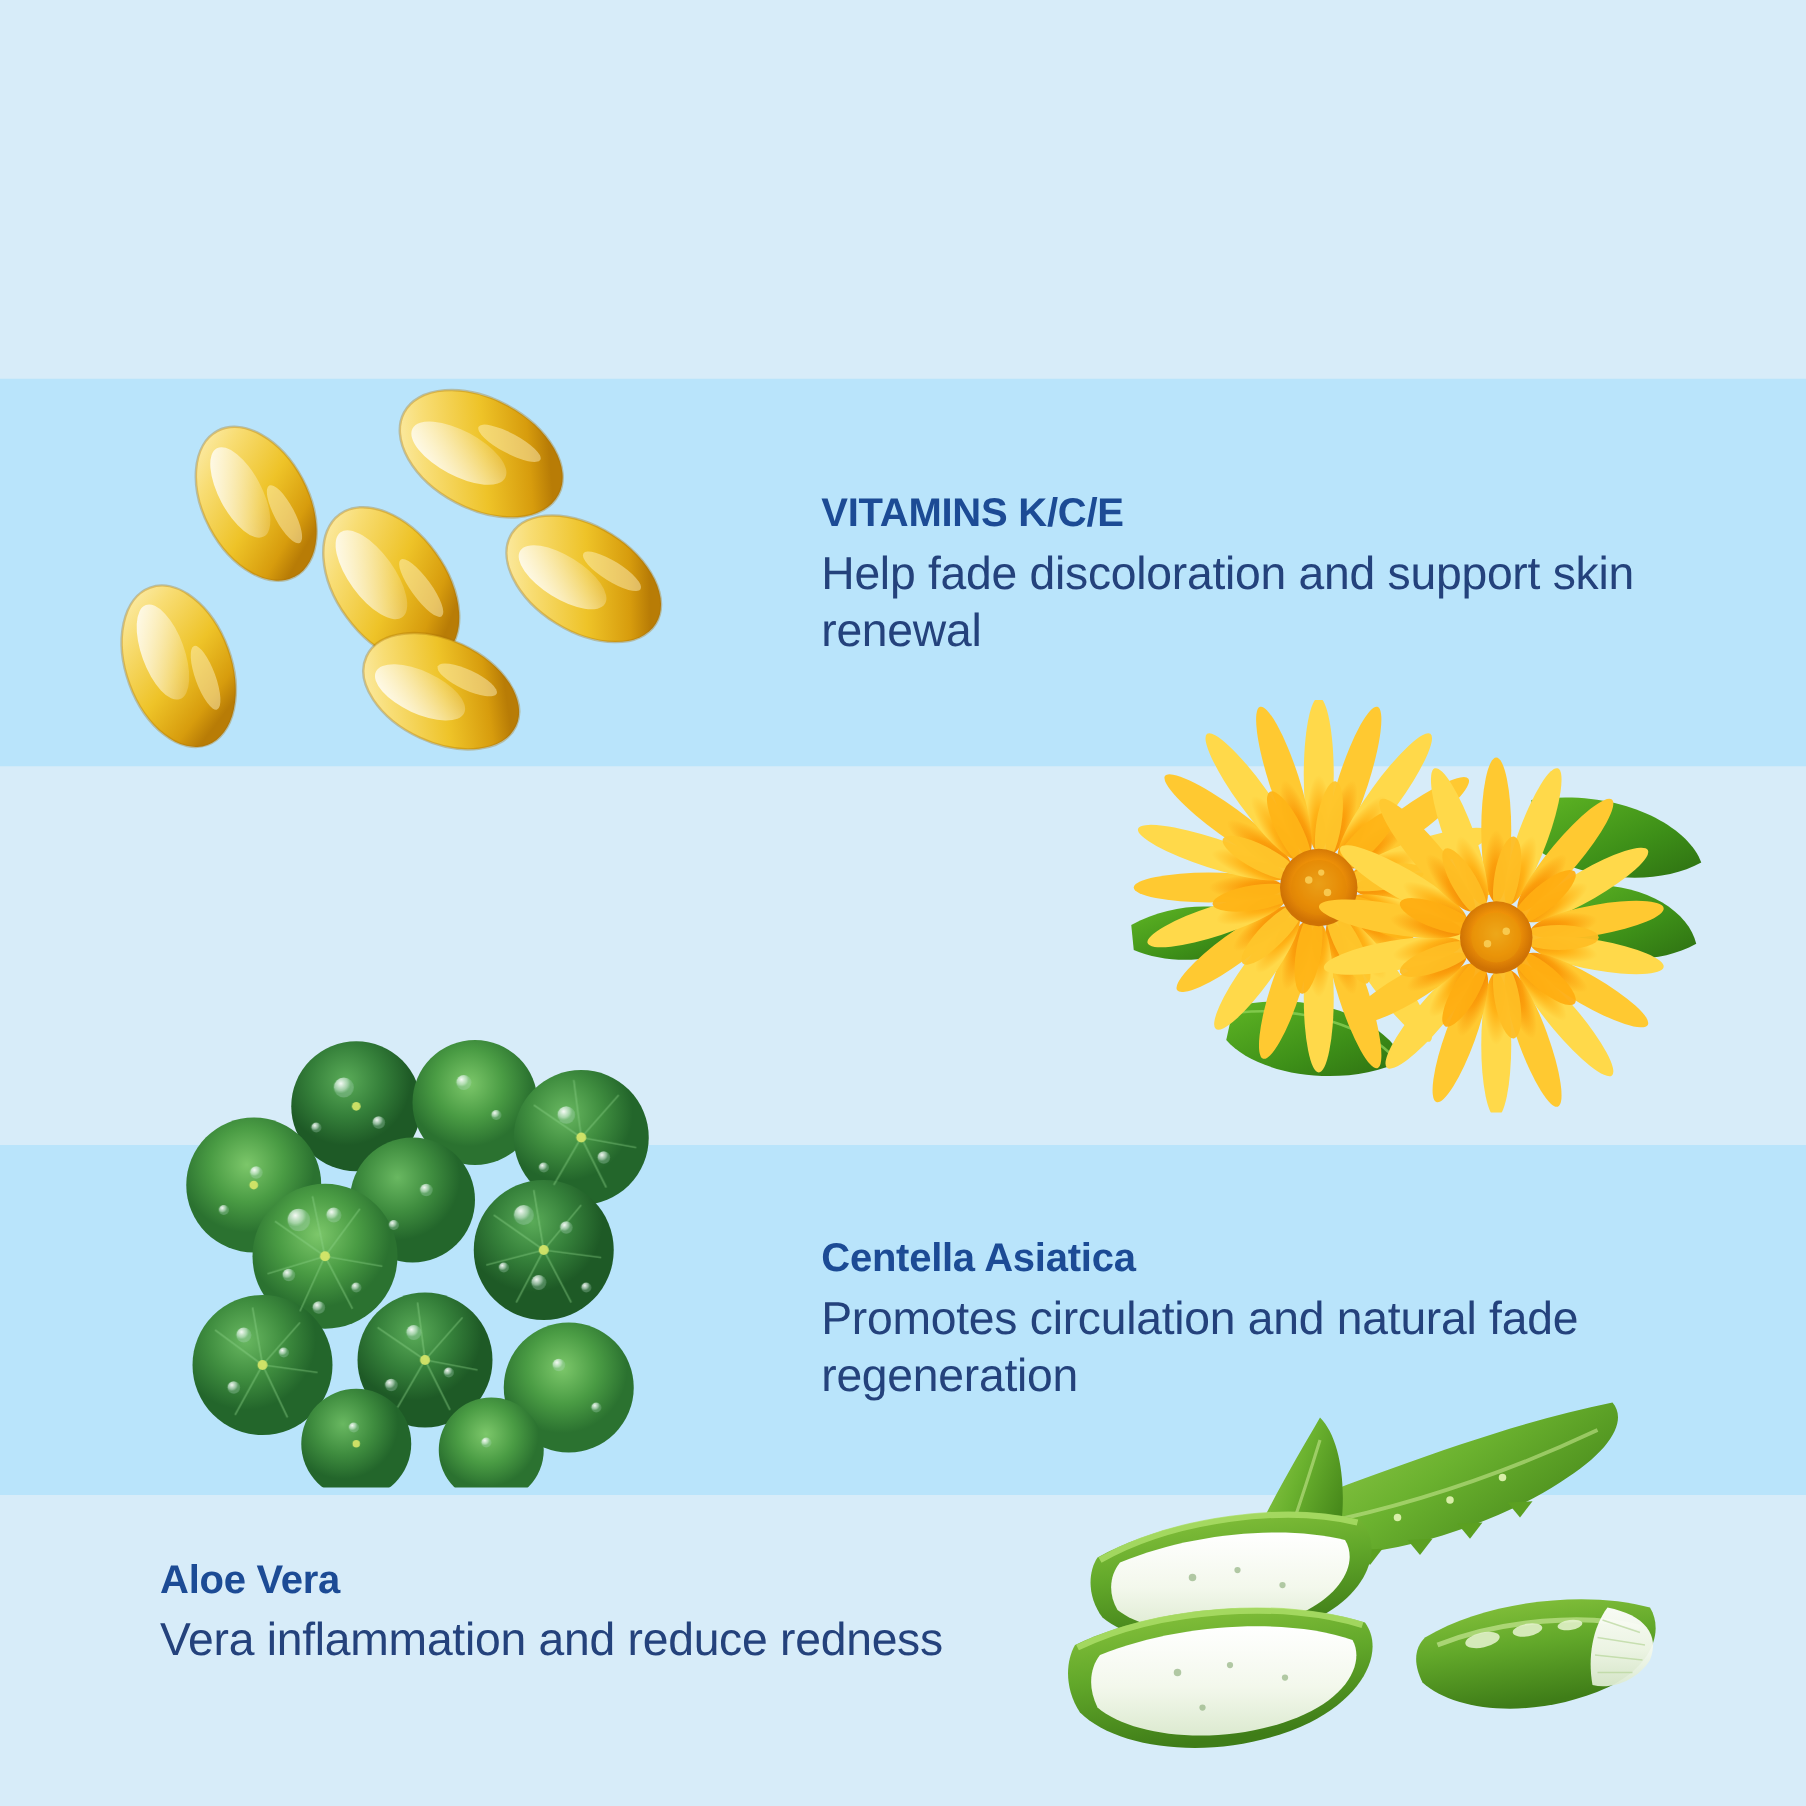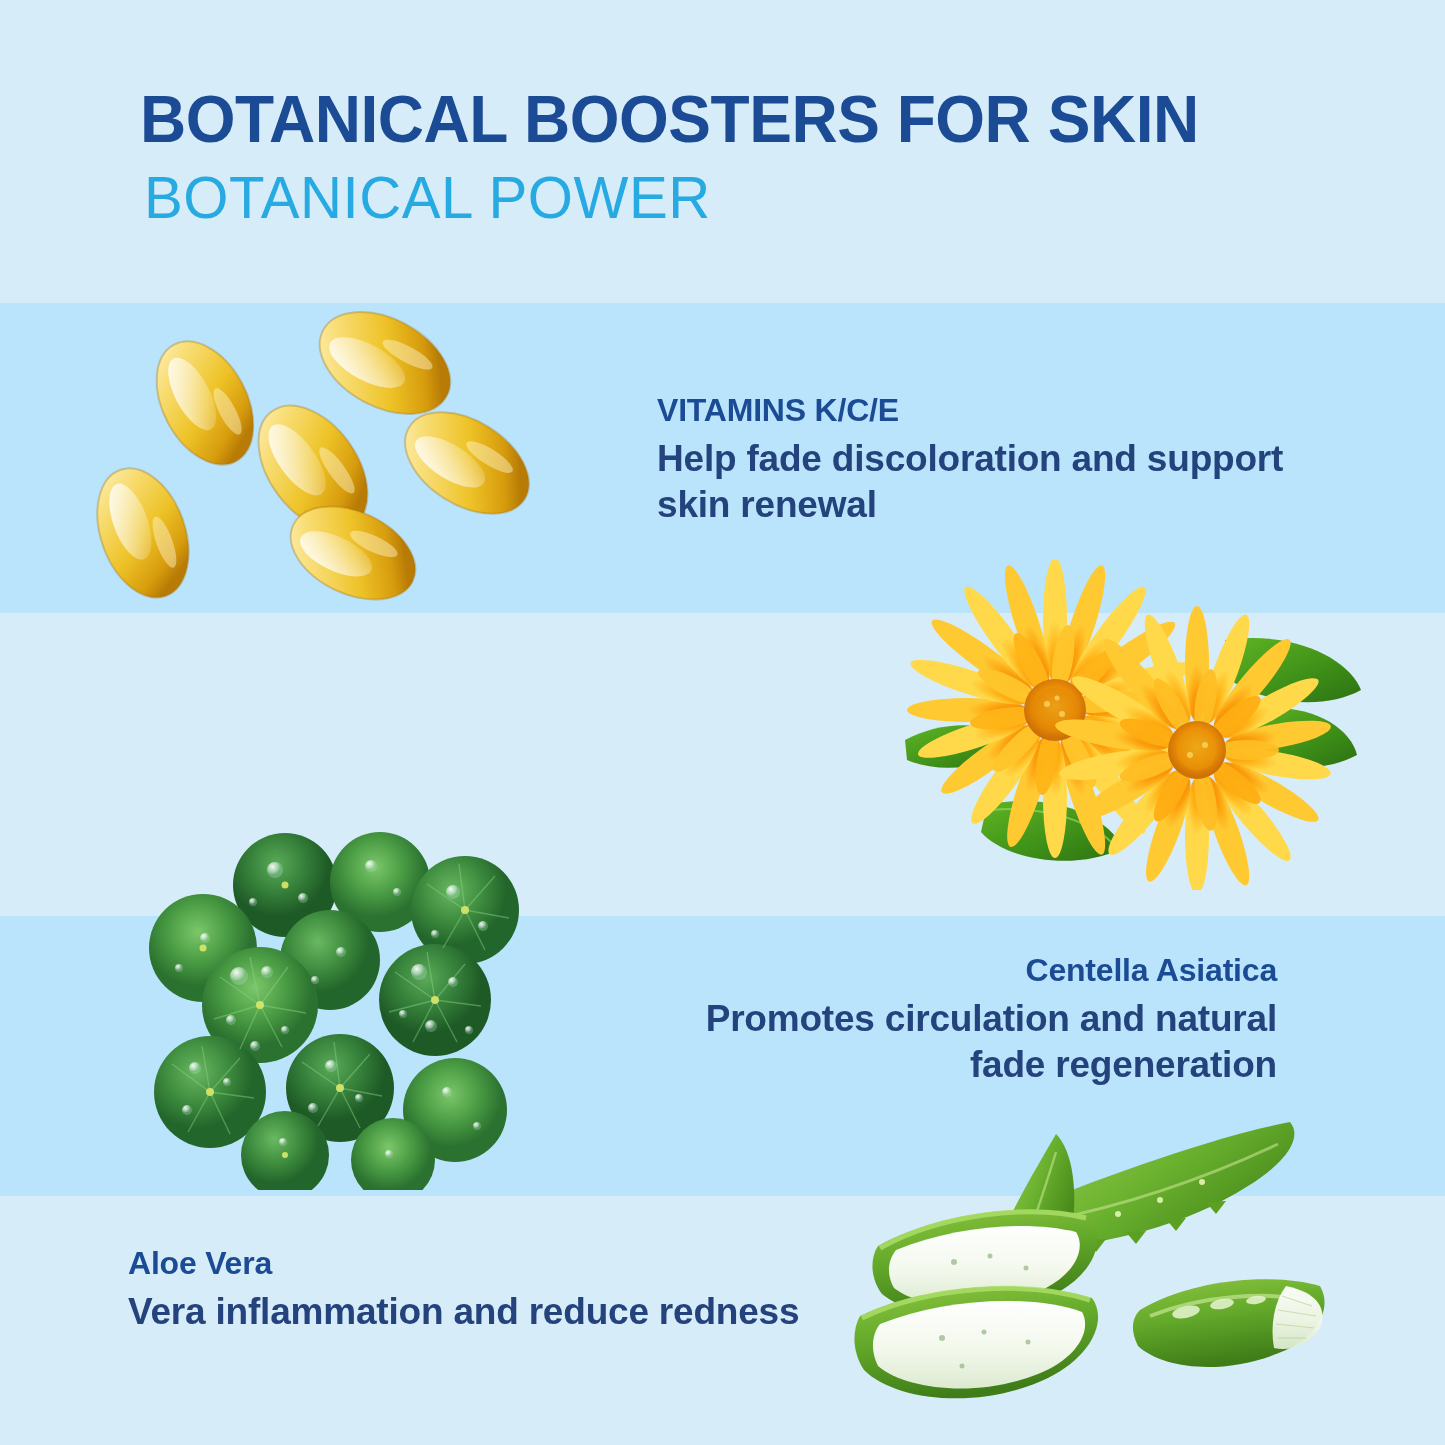--- a/index.html
+++ b/index.html
@@ -67,51 +67,47 @@
     margin: 0;
     font-size: 32px;
     font-weight: 700;
     color: #1c4b95;
     line-height: 1.18;
     letter-spacing: -0.2px;
   }
   .tb-body {
     margin: 6px 0 0 0;
     font-size: 37px;
-    font-weight: 700;
+    font-weight: 400;
     color: #24427c;
     line-height: 1.26;
     letter-spacing: -0.2px;
   }
 
   #tb-vitamins  { left: 657px; top: 392px;  width: 660px; }
   #tb-calendula { left: 142px; top: 688px;  width: 790px; }
-  #tb-centella  { left: 657px; top: 952px;  width: 620px; text-align: right; }
+  #tb-centella  { left: 657px; top: 988px;  width: 620px; }
   #tb-aloe      { left: 128px; top: 1245px; width: 740px; }
 
   
   .art { position: absolute; }
   #art-capsules { left: 85px;  top: 308px;  width: 520px; height: 300px; }
   #art-calendula{ left: 895px; top: 560px;  width: 470px; height: 330px; }
   #art-centella { left: 135px; top: 830px;  width: 420px; height: 360px; }
   #art-aloe     { left: 850px; top: 1120px; width: 500px; height: 300px; }
   .art svg { display: block; width: 100%; height: 100%; }
 </style>
 </head>
 <body>
 
 <div class="poster">
 
   <div class="band band-1"></div>
   <div class="band band-2"></div>
 
-  <div class="header">
-    <h1 class="title">BOTANICAL BOOSTERS FOR SKIN</h1>
-    <h2 class="subtitle">BOTANICAL POWER</h2>
-  </div>
 
   <div class="art" id="art-capsules">
     <svg viewBox="0 0 520 300" xmlns="http://www.w3.org/2000/svg">
       <defs>
         <linearGradient id="gel" x1="0" y1="0" x2="0.4" y2="1">
           <stop offset="0%" stop-color="#fdf3c4"></stop>
           <stop offset="28%" stop-color="#f8dd74"></stop>
           <stop offset="62%" stop-color="#eec328"></stop>
           <stop offset="88%" stop-color="#d79c0d"></stop>
           <stop offset="100%" stop-color="#b87c06"></stop>

